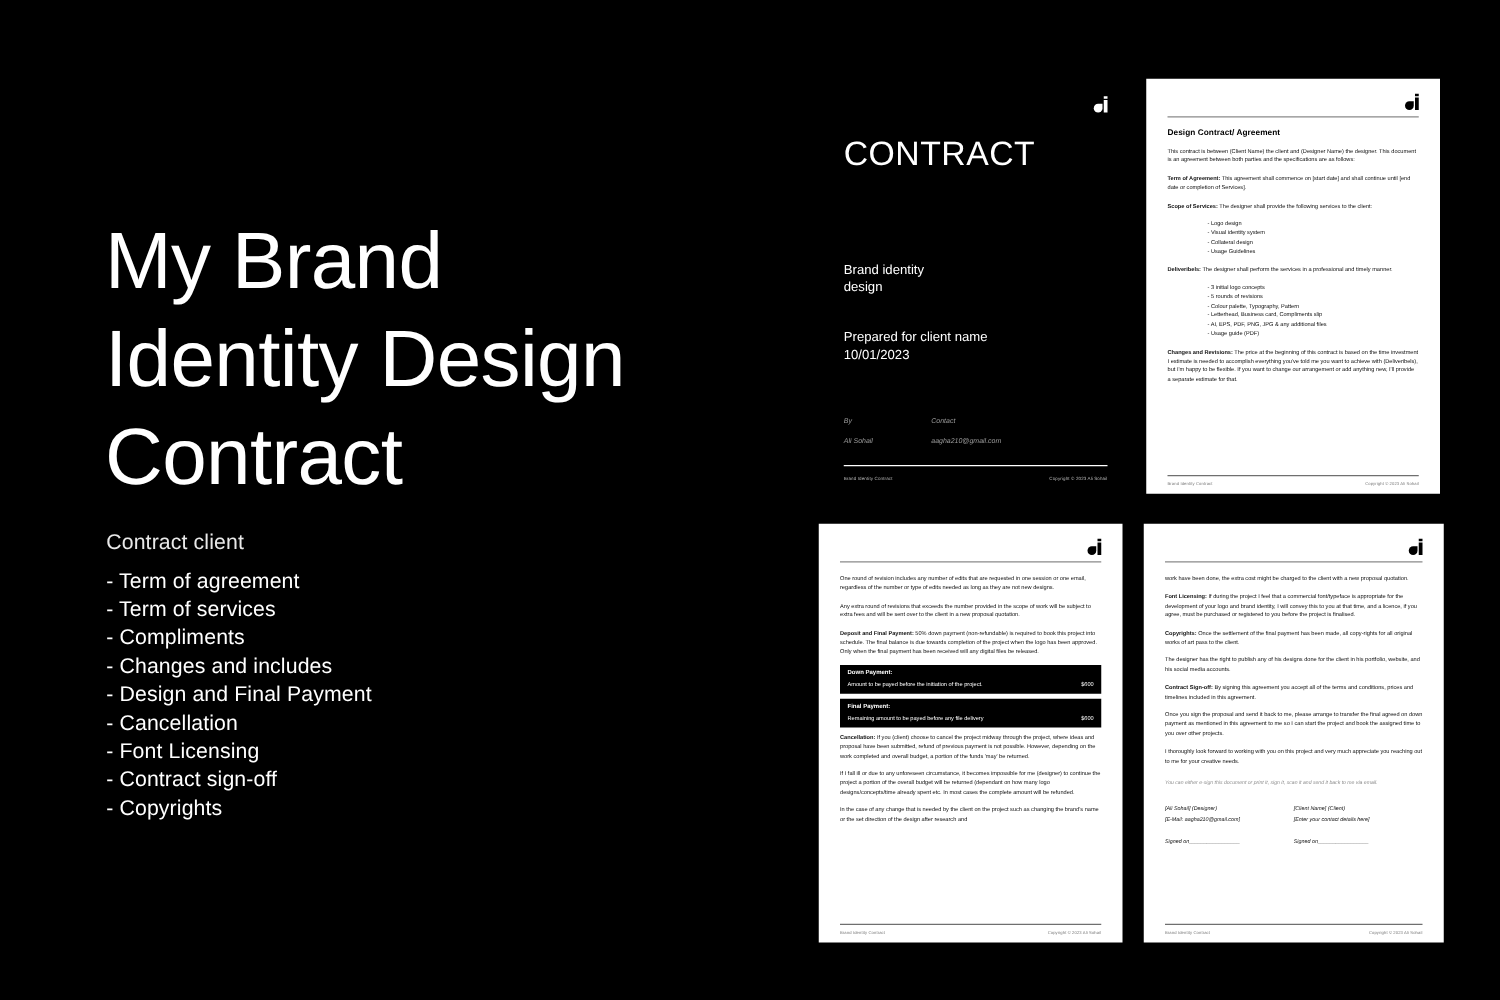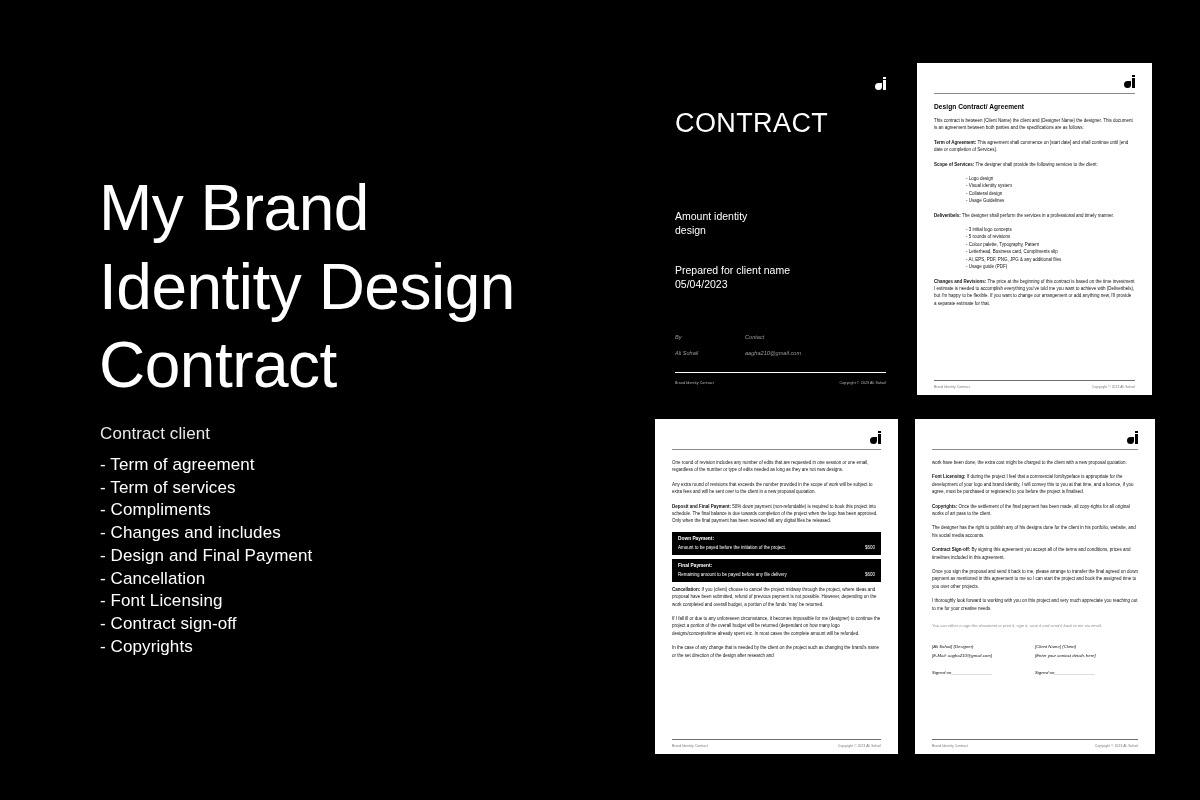--- a/index.html
+++ b/index.html
@@ -12,21 +12,21 @@
     height: 800px;
     overflow: hidden;
     font-family: "Liberation Sans", sans-serif;
     color: #ffffff;
     position: relative;
   }
 
   
   .left-panel {
     position: absolute;
-    left: 15px; top: 0;
+    left: 0; top: 0;
     width: 620px;
     height: 580px;
   }
   .hero-title {
     position: absolute;
     left: 84px;
     top: 126px;
     font-size: 64px;
     line-height: 1.23;
     font-weight: 400;
@@ -269,24 +269,24 @@
   <div class="page page-cover">
     <div class="logo-row">
       <span class="logo-mark">
         <i class="blob"></i>
           <i class="stem"></i>
           <i class="dot"></i>
       </span>
     </div>
 
     <div class="cover-title">CONTRACT</div>
-    <div class="cover-sub">Amount identity
+    <div class="cover-sub">Brand identity
 design</div>
     <div class="cover-prepared">Prepared for client name
-05/04/2023</div>
+10/01/2023</div>
 
     <div class="cover-meta">
       <div class="col">
         <div>By</div>
         <div>Ali Sohail</div>
       </div>
       <div class="col">
         <div>Contact</div>
         <div>aagha210@gmail.com</div>
       </div>

